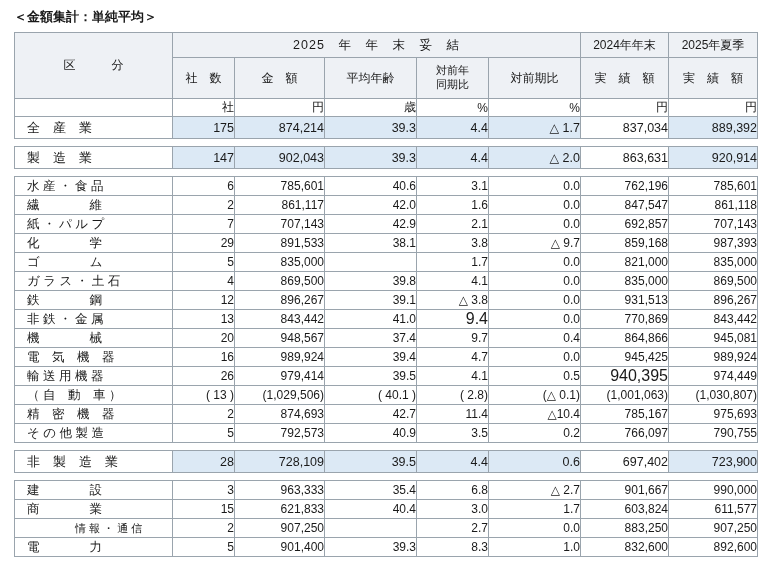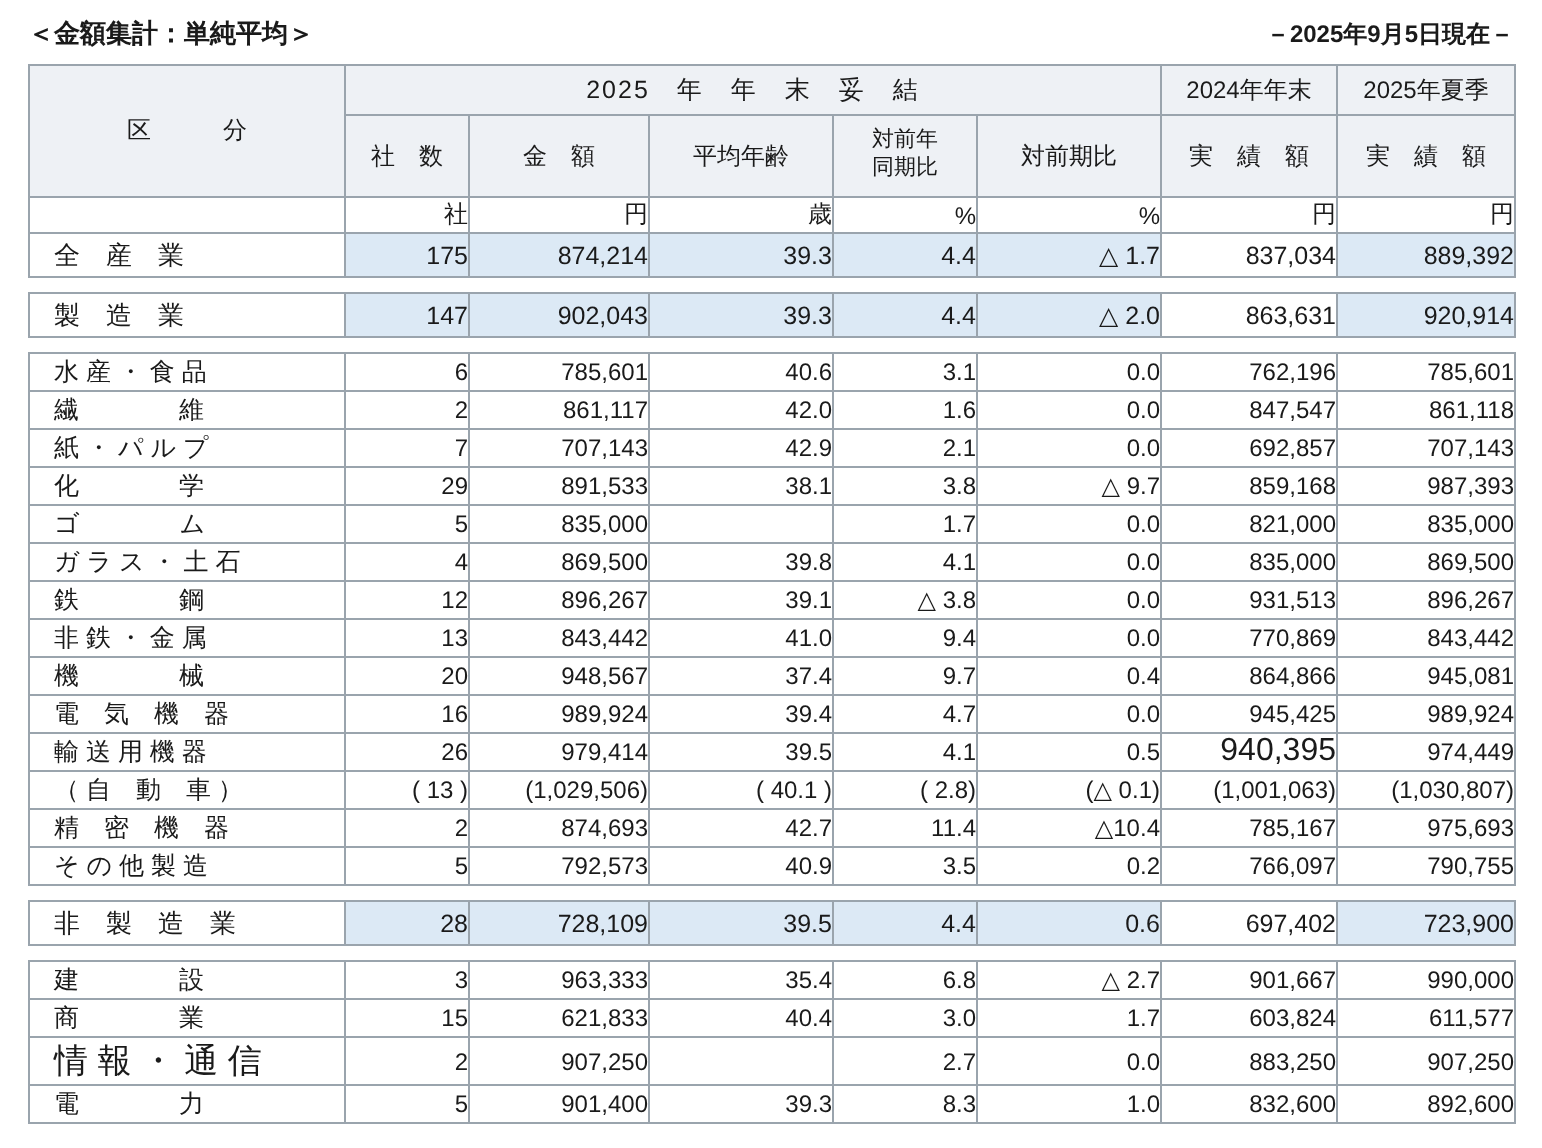--- a/index.html
+++ b/index.html
@@ -42,21 +42,20 @@
   .nb{border:none !important;}
   .hdr-top-mid{font-size:12.5px;letter-spacing:1px;}
 </style>
 </head>
 <body>
 
 <div class="page">
 
   <div class="topbar">
     <div class="left">＜金額集計：単純平均＞</div>
-    <div class="right">－2025年9月5日現在－</div>
   </div>
 
   <table class="main">
     <colgroup>
       <col style="width:158px">
       <col style="width:62px">
       <col style="width:90px">
       <col style="width:92px">
       <col style="width:72px">
       <col style="width:92px">
@@ -211,21 +210,21 @@
           <td class="num" style="font-size: 12px;">931,513</td>
           <td class="num" style="font-size: 12px;">896,267</td>
         </tr>
         <tr class="datarow">
           <td style="font-size: 12.5px;">
             <div class="cat-just">非 鉄 ・ 金 属</div>
           </td>
           <td class="num" style="font-size: 12px;">13</td>
           <td class="num" style="font-size: 12px;">843,442</td>
           <td class="num" style="font-size: 12px;">41.0</td>
-          <td class="num" style="font-size: 12px; margin-top: 48px;">9.4</td>
+          <td class="num" style="font-size: 16px; margin-top: 48px;">9.4</td>
           <td class="num" style="font-size: 12px;">0.0</td>
           <td class="num" style="font-size: 12px;">770,869</td>
           <td class="num" style="font-size: 12px;">843,442</td>
         </tr>
         <tr class="datarow">
           <td style="font-size: 12.5px;">
             <div class="cat-just">機　　　　械</div>
           </td>
           <td class="num" style="font-size: 12px;">20</td>
           <td class="num" style="font-size: 12px; padding-left: 44px;">948,567</td>
@@ -331,21 +330,21 @@
           </td>
           <td class="num" style="font-size: 12px;">15</td>
           <td class="num" style="font-size: 12px;">621,833</td>
           <td class="num" style="font-size: 12px;">40.4</td>
           <td class="num" style="font-size: 12px;">3.0</td>
           <td class="num" style="font-size: 12px;">1.7</td>
           <td class="num" style="font-size: 12px;">603,824</td>
           <td class="num" style="font-size: 12px;">611,577</td>
         </tr>
         <tr class="datarow">
-          <td style="font-size: 17px;">
+          <td style="font-size: 11px; padding-left: 48px;">
             <div class="cat-just">情 報 ・ 通 信</div>
           </td>
           <td class="num" style="font-size: 12px;">2</td>
           <td class="num" style="font-size: 12px;">907,250</td>
           <td class="num" style="font-size: 12px;"></td>
           <td class="num" style="font-size: 12px;">2.7</td>
           <td class="num" style="font-size: 12px;">0.0</td>
           <td class="num" style="font-size: 12px;">883,250</td>
           <td class="num" style="font-size: 12px;">907,250</td>
         </tr>

